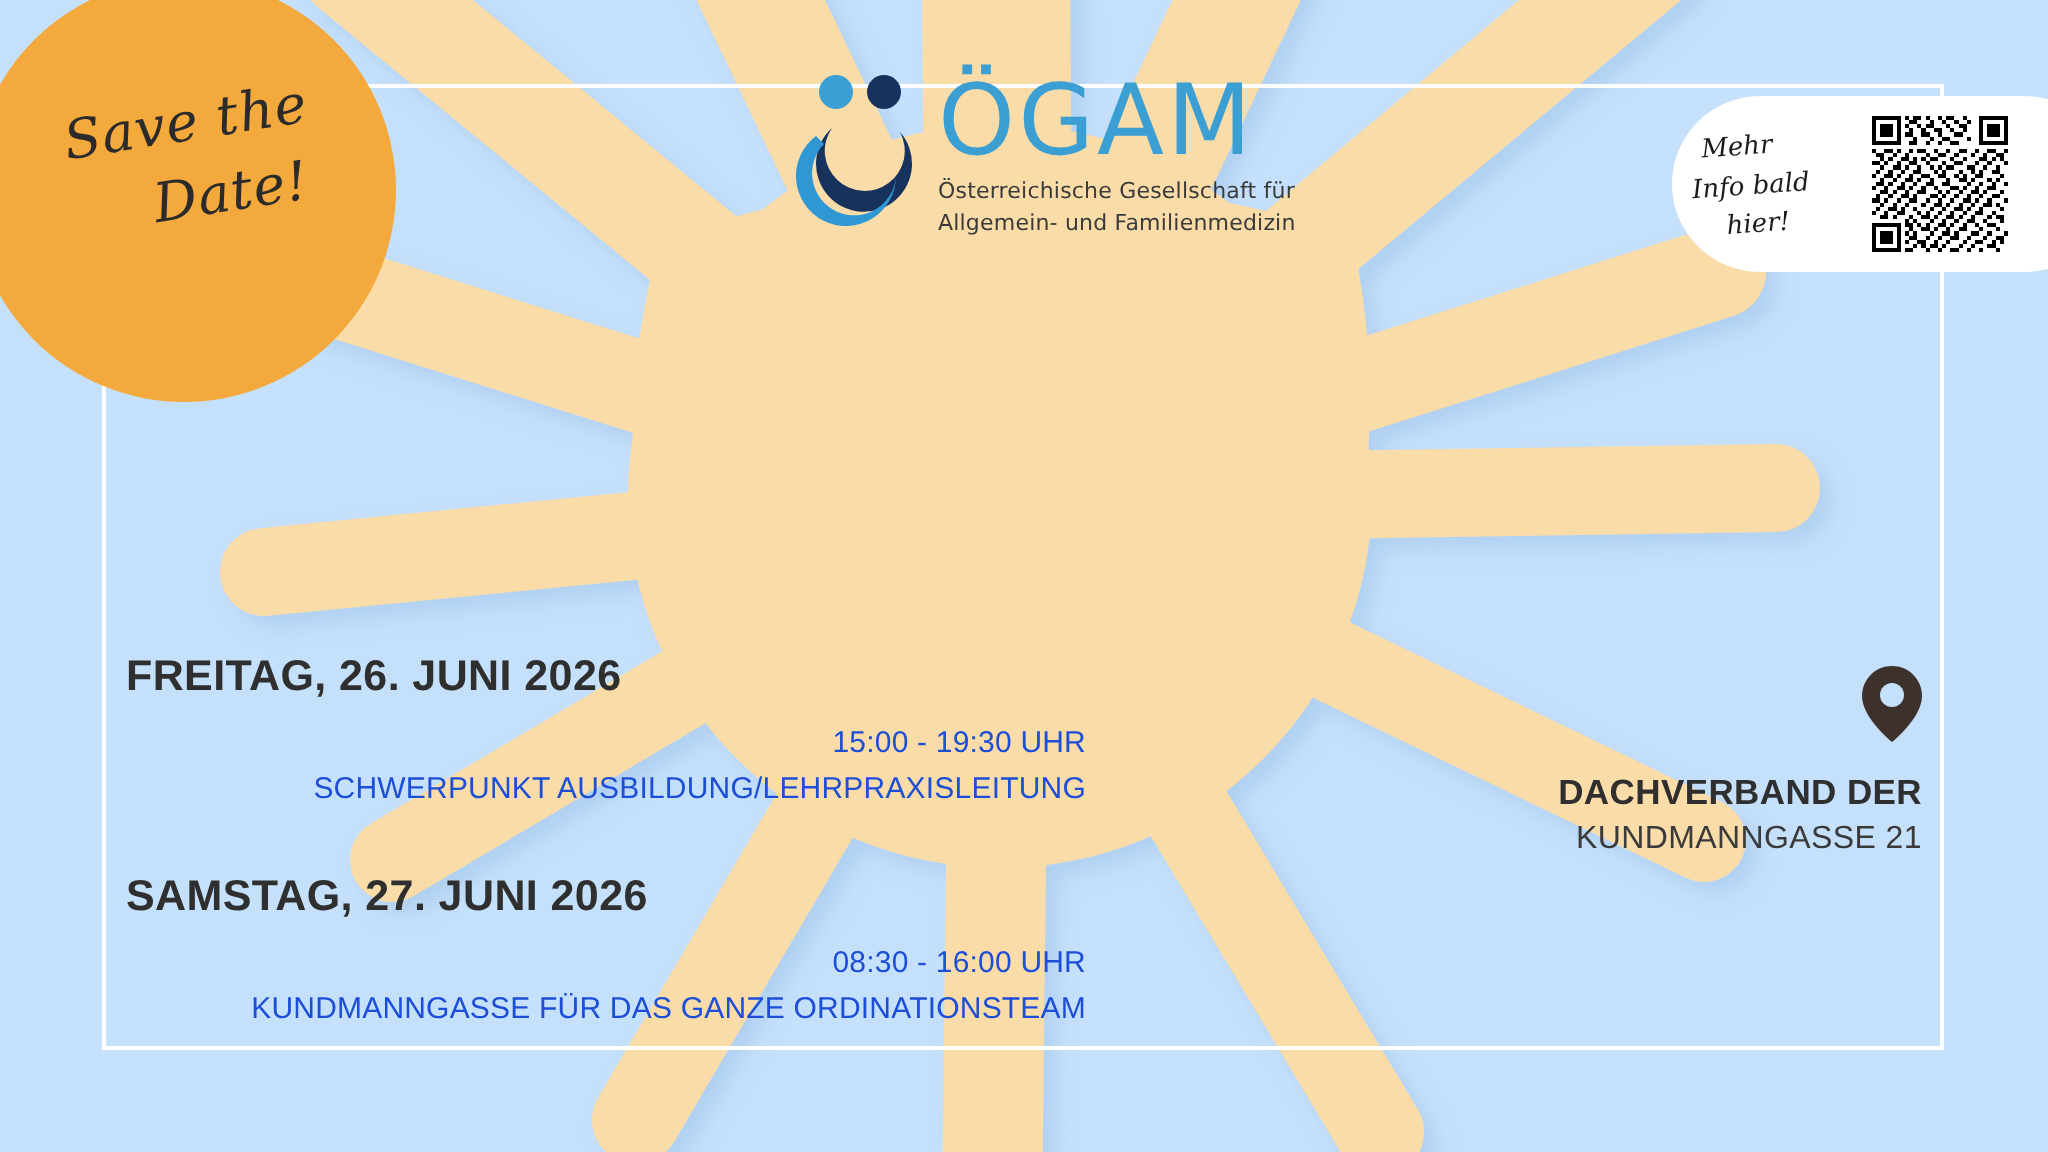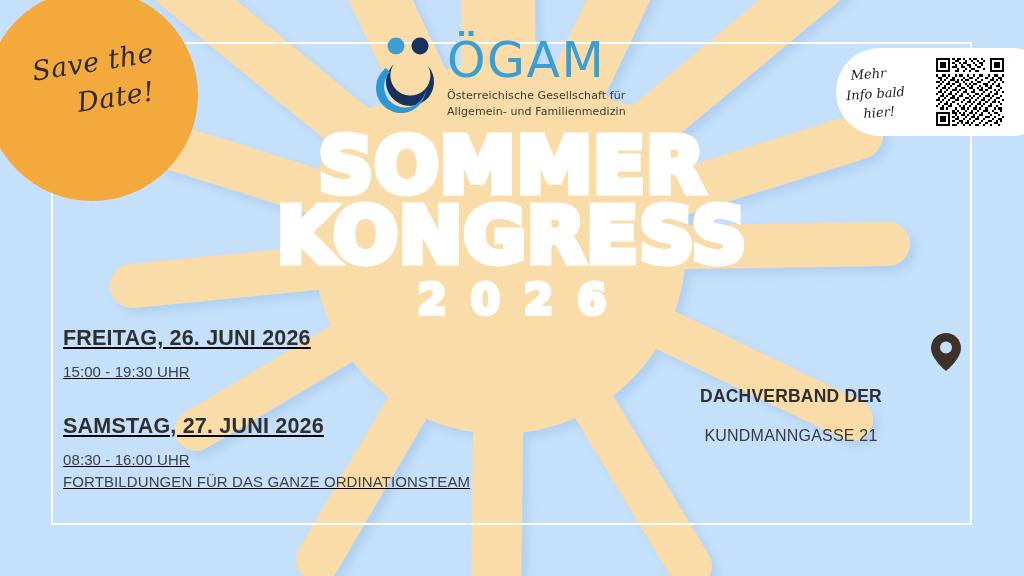--- a/index.html
+++ b/index.html
@@ -59,21 +59,21 @@
     font-size: 27px;
     line-height: 1.42;
     text-align: center;
     letter-spacing: 0.5px;
   }
   #save-badge-text .l2 { display: block; padding-left: 34px; }
 
   
   #logo-block {
     position: absolute;
-    left: 376px;
+    left: 398px;
     top: 36px;
     display: flex;
     align-items: flex-start;
     gap: 9px;
   }
   #logo-mark { width: 62px; height: 80px; display: block; }
   #logo-words { padding-top: 2px; }
   #logo-wordmark {
     display: block;
     color: #3b9fd4;
@@ -153,60 +153,61 @@
   #qr-note .ln3 { margin-left: 10px; }
   #qr-code { width: 68px; height: 68px; margin-left: 6px; display: block; }
 
   
   #schedule {
     position: absolute;
     left: 63px;
     top: 326px;
     width: 480px;
   }
-  .sched-day { margin-bottom: 30px; text-decoration: underline; }
+  .sched-day { margin-bottom: 30px; }
   .sched-day:last-child { margin-bottom: 14px; }
   .sched-date {
     display: block;
     color: #2f2f2f;
     font-size: 21.5px;
     font-weight: bold;
     letter-spacing: 0.2px;
     margin-bottom: 10px;
   }
   .sched-time, .sched-topic {
     display: block;
-    color: #404040;
+    color: #1d4ed8;
     font-size: 15px;
     letter-spacing: 0.1px;
     line-height: 1.5;
+    text-align: right;
   }
 
   
   #venue {
     position: absolute;
     right: 63px;
     top: 333px;
     width: 340px;
-    text-align: center;
+    text-align: right;
     color: #2f2f2f;
   }
   #pin-icon { display: block; margin-left: auto; width: 30px; height: 38px; }
   #venue-name {
     display: block;
     margin-top: 14px;
     font-size: 17.5px;
     font-weight: bold;
     line-height: 1.32;
     letter-spacing: 0.2px;
   }
   #venue-name .vl { display: block; }
   #venue-address {
     display: block;
-    margin-top: 16px;
+    margin-top: 0;
     font-size: 16px;
     line-height: 1.45;
     letter-spacing: 0.2px;
     color: #3a3a3a;
   }
   #venue-address .al { display: block; }
 </style>
 </head>
 <body>
 
@@ -260,25 +261,20 @@
     </svg>
     <div id="logo-words">
       <span id="logo-wordmark">ÖGAM</span>
       <span id="logo-tagline">
         <span>Österreichische Gesellschaft für</span><br>
         <span>Allgemein- und Familienmedizin</span>
       </span>
     </div>
   </div>
 
-  <div id="headline">
-    <span id="title-line1">SOMMER</span>
-    <span id="title-line2">KONGRESS</span>
-    <span id="title-year">2026</span>
-  </div>
 
   <div id="qr-panel">
     <div id="qr-note">
       <span class="ln ln1">Mehr</span>
       <span class="ln ln2">Info bald</span>
       <span class="ln ln3">hier!</span>
     </div>
     <svg id="qr-code" viewBox="0 0 33 33" shape-rendering="crispEdges" xmlns="http://www.w3.org/2000/svg" aria-hidden="true">
       <rect width="33" height="33" fill="#ffffff"></rect>
       <g fill="#000000">
@@ -554,25 +550,26 @@
           <rect x="26" y="32" width="1" height="1"></rect>
         <rect x="30" y="32" width="1" height="1"></rect>
       </g>
     </svg>
   </div>
 
   <div id="schedule">
     <div class="sched-day">
       <span class="sched-date">FREITAG, 26. JUNI 2026</span>
       <span class="sched-time">15:00 - 19:30 UHR</span>
+      <span class="sched-topic">SCHWERPUNKT AUSBILDUNG/LEHRPRAXISLEITUNG</span>
     </div>
     <div class="sched-day">
       <span class="sched-date">SAMSTAG, 27. JUNI 2026</span>
       <span class="sched-time">08:30 - 16:00 UHR</span>
-      <span class="sched-topic">FORTBILDUNGEN FÜR DAS GANZE ORDINATIONSTEAM</span>
+      <span class="sched-topic">KUNDMANNGASSE FÜR DAS GANZE ORDINATIONSTEAM</span>
     </div>
   </div>
 
   <div id="venue">
     <svg id="pin-icon" viewBox="0 0 30 38" xmlns="http://www.w3.org/2000/svg" aria-hidden="true">
       <path d="M15 0 C6.7 0 0 6.7 0 15 C0 26 15 38 15 38 C15 38 30 26 30 15 C30 6.7 23.3 0 15 0 Z" fill="#3d312b"></path>
       <circle cx="15" cy="14.5" r="6" fill="#c5e0fb"></circle>
     </svg>
     <span id="venue-name">
       <span class="vl">DACHVERBAND DER</span>

